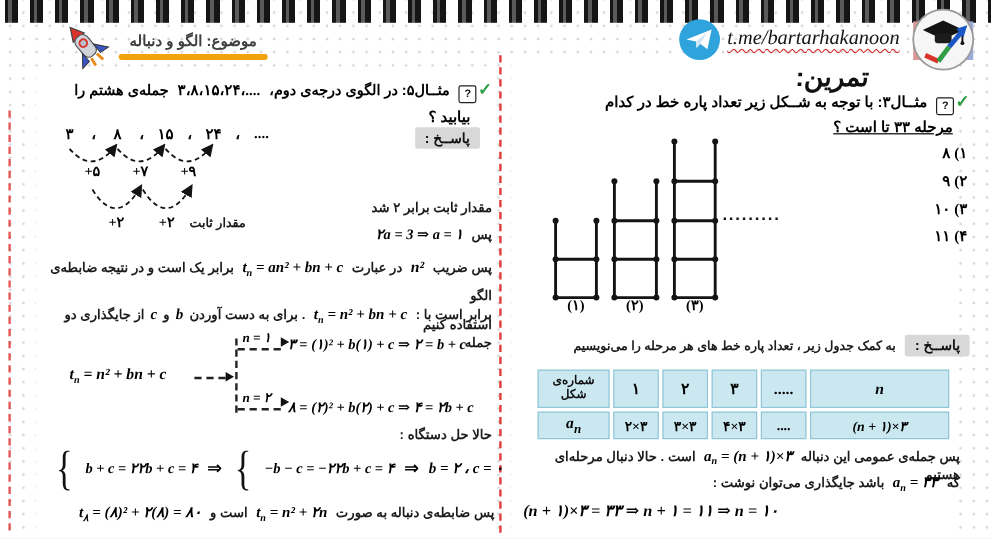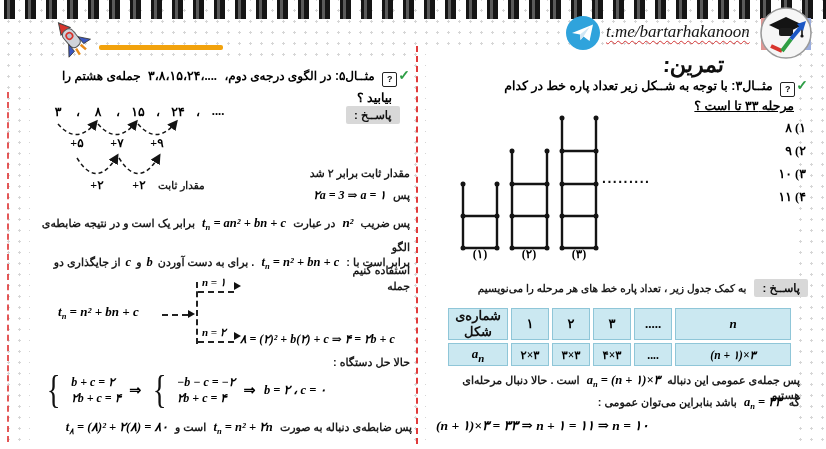--- a/index.html
+++ b/index.html
@@ -36,42 +36,42 @@
         vertical-align:-2px;margin-left:3px;background:#fff;}
   .check{color:#2E9E46;font-weight:900;font-size:14px;margin-left:1px;}
   .choice{font-family:"Liberation Serif","DejaVu Serif",serif;font-weight:700;font-size:12.5px;color:#000;width:70px;}
   .figlabel{font-family:"Liberation Serif","DejaVu Serif",serif;font-weight:700;font-size:12px;width:40px;text-align:center;color:#000;}
   .dots{font-weight:900;font-size:14px;letter-spacing:1.5px;color:#111;direction:ltr;}
   
   .segtable{display:grid;grid-template-columns:60px 38px 38px 38px 38px 116px;gap:3px;background:#fff;padding:2px;direction:ltr;}
   .cell{background:#CBE8F1;border:1px solid #8FC6D8;display:flex;align-items:center;justify-content:center;text-align:center;}
   .cell.h{height:30px;}
   .cell.v{height:21px;}
-  .cell .hd{font-weight:700;font-size:13px;line-height:1.25;color:#111;}
+  .cell .hd{font-weight:700;font-size:10px;line-height:1.25;color:#111;}
   .cell .num{font-family:"Liberation Serif","DejaVu Serif",serif;font-weight:700;font-size:13px;color:#000;}
   .cell .it{font-family:"Liberation Serif","DejaVu Serif",serif;font-style:italic;font-weight:700;font-size:13px;color:#000;}
   .cell .val{font-family:"Liberation Serif","DejaVu Serif",serif;font-weight:700;font-size:11.5px;color:#000;direction:ltr;}
   
   .seqrow{display:flex;direction:ltr;}
   .seqrow .t{width:28px;text-align:center;}
   .seqrow .c{width:12px;text-align:center;}
   .diff{font-family:"Liberation Serif","DejaVu Serif",serif;font-weight:700;font-size:12px;width:26px;text-align:center;color:#000;direction:ltr;}
   
   .branch{direction:ltr;}
   .blabel{font-family:"Liberation Serif","DejaVu Serif",serif;font-style:italic;font-weight:700;font-size:11px;
           border-bottom:2px dashed #222;padding:0 8px 2px 4px;display:inline-block;}
   .tri{width:0;height:0;border-left:7px solid #111;border-top:4.5px solid transparent;border-bottom:4.5px solid transparent;display:inline-block;}
   .hdash{border-top:2px dashed #222;display:inline-block;}
   .vdash{border-left:2px dashed #222;display:inline-block;}
   .beq{font-family:"Liberation Serif","DejaVu Serif",serif;font-style:italic;font-weight:700;font-size:12px;white-space:nowrap;direction:ltr;}
   
   .sysrow{display:flex;align-items:center;direction:ltr;gap:8px;}
   .brace{font-family:"Liberation Serif","DejaVu Serif",serif;font-size:40px;font-weight:400;color:#111;
          transform:scaleX(.72);line-height:40px;}
-  .syscol{display:flex;flex-direction:column;line-height:16px;}
+  .syscol{display:flex;flex-direction:row;line-height:16px;text-align:right;}
   .syseq{font-family:"Liberation Serif","DejaVu Serif",serif;font-style:italic;font-weight:700;font-size:12px;direction:ltr;}
   .imp{font-family:"DejaVu Sans",sans-serif;font-weight:700;font-size:15px;}
 </style>
 </head>
 <body>
 
 <div class="page">
 
   <div class="abs binding"></div>
   <div class="abs panel" style="left:30px;top:56px;width:382px;height:390px;"></div>
@@ -83,20 +83,21 @@
     <g transform="rotate(-40 22 24)">
       <polygon points="22,3 16,14 28,14" fill="#d8342c" stroke="#444" stroke-width="1"></polygon>
       <rect x="16" y="13" width="12" height="20" rx="5" fill="#cfd3da" stroke="#555" stroke-width="1"></rect>
       <circle cx="22" cy="20" r="3.2" fill="#b9c0cc" stroke="#d8342c" stroke-width="1.6"></circle>
       <polygon points="16,26 8,36 16,35" fill="#3b56c0" stroke="#333" stroke-width=".8"></polygon>
       <polygon points="28,26 36,36 28,35" fill="#3b56c0" stroke="#333" stroke-width=".8"></polygon>
       <line x1="19" y1="34" x2="18" y2="41" stroke="#e88b1a" stroke-width="2.4"></line>
       <line x1="25" y1="34" x2="26" y2="41" stroke="#e88b1a" stroke-width="2.4"></line>
     </g>
   </svg>
+  <div class="abs topic" style="left:98px;top:26px;width:126px;text-align:center;">موضوع: الگو و دنباله</div>
   <div class="abs topic-bar" style="left:99px;top:45px;width:124px;"></div>
 
   <svg class="abs" style="left:565px;top:15px;" width="36" height="36" viewBox="0 0 36 36">
     <circle cx="18" cy="18" r="17" fill="#2FA3DC"></circle>
     <polygon points="7,18 28,9.5 24.5,26 18.5,21.5 15.5,25 15,19.5" fill="#ffffff"></polygon>
     <polygon points="15,19.5 24.5,12 18.5,21.5 15.5,25" fill="#cfe6f4"></polygon>
   </svg>
   <div class="abs handle" style="left:606px;top:22px;font-style:italic;">t.me/bartarhakanoon</div>
 
   <svg class="abs" style="left:757px;top:4px;" width="58" height="58" viewBox="0 0 58 58">
@@ -222,21 +223,21 @@
   </div>
 
   <div class="abs hand" style="left:438px;top:372px;width:362px;text-align:right;">
     <span>پس جمله‌ی عمومی این دنباله</span>
     <span class="math"><span>a</span><sub>n</sub><span> = (n + ۱)×۳</span></span>
     <span>است . حالا دنبال مرحله‌ای هستیم</span>
   </div>
   <div class="abs hand" style="left:438px;top:394px;width:362px;text-align:right;">
     <span>که</span>
     <span class="math"><span>a</span><sub>n</sub><span> = ۳۳</span></span>
-    <span>باشد بنابراین می‌توان عمومی :</span>
+    <span>باشد جایگذاری می‌توان نوشت :</span>
   </div>
   <div class="abs mathline" style="left:436px;top:417px;">(n + ۱)×۳ = ۳۳   ⇒   n + ۱ = ۱۱   ⇒   n = ۱۰</div>
 
   <div class="abs" style="left:36px;top:66px;width:374px;text-align:right;">
     <span class="check">✓</span><span class="qbox">?</span>
     <span class="q" style="font-size:12px;">مثــال۵: در الگوی درجه‌ی دوم،</span>
     <span class="serifnum" style="direction:ltr;unicode-bidi:isolate;display:inline-block;margin:0 3px;">۳،۸،۱۵،۲۴،....</span>
     <span class="q" style="font-size:12px;">جمله‌ی هشتم را</span>
   </div>
   <div class="abs q" style="left:36px;top:90px;width:356px;text-align:right;">بیابید ؟</div>
@@ -297,20 +298,21 @@
     <span>از جایگذاری دو جمله</span>
   </div>
   <div class="abs hand" style="left:36px;top:264px;width:374px;text-align:right;">استفاده کنیم</div>
 
   <div class="abs branch" style="left:44px;top:272px;width:368px;height:88px;">
     <span class="math abs" style="left:10px;top:32px;font-size:13px;"><span>t</span><sub>n</sub><span> = n² + bn + c</span></span>
     <span class="hdash abs" style="left:118px;top:42px;width:26px;"></span>
     <span class="tri abs" style="left:144px;top:38px;"></span>
     <span class="vdash abs" style="left:152px;top:10px;height:62px;"></span>
     <span class="abs" style="left:154px;top:0px;"><span class="blabel">n = ۱</span><span class="tri" style="vertical-align:-4px;"></span></span>
+    <span class="beq abs" style="left:196px;top:8px;">۳ = (۱)² + b(۱) + c   ⇒   ۲ = b + c</span>
     <span class="abs" style="left:154px;top:50px;"><span class="blabel">n = ۲</span><span class="tri" style="vertical-align:-4px;"></span></span>
     <span class="beq abs" style="left:196px;top:60px;">۸ = (۲)² + b(۲) + c   ⇒   ۴ = ۲b + c</span>
   </div>
 
   <div class="abs hand" style="left:290px;top:356px;width:120px;text-align:right;font-size:11px;">حالا حل دستگاه :</div>
 
   <div class="abs sysrow" style="left:44px;top:370px;">
     <span class="brace">{</span>
     <span class="syscol">
       <span class="syseq">b + c = ۲</span>

